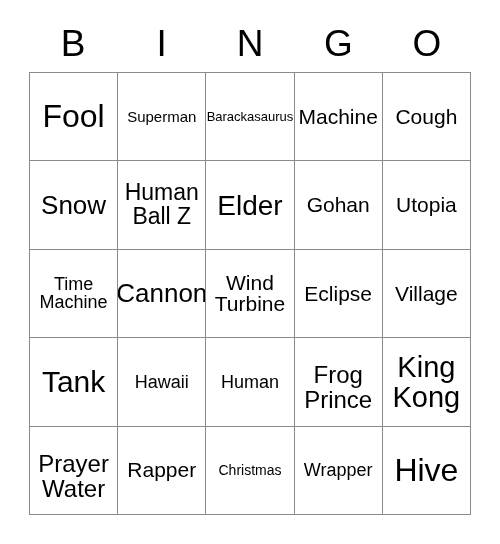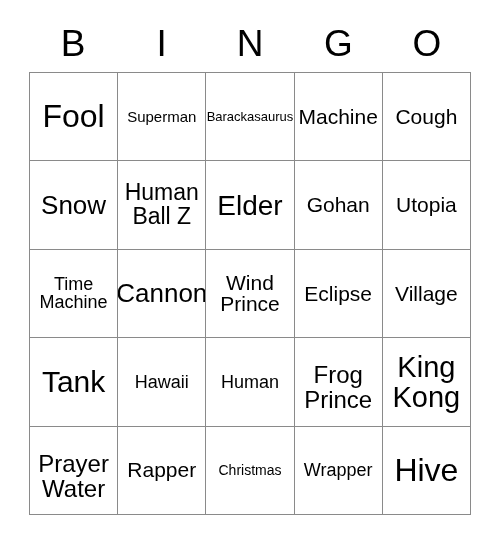--- a/index.html
+++ b/index.html
@@ -137,21 +137,21 @@
 
     <div class="cell fs-m">
         <span class="cell-text">Time
 Machine</span>
       </div>
     <div class="cell fs-xxl">
         <span class="cell-text">Cannon</span>
       </div>
     <div class="cell fs-ml">
         <span class="cell-text">Wind
-Prince</span>
+Turbine</span>
       </div>
     <div class="cell fs-ml">
         <span class="cell-text">Eclipse</span>
       </div>
     <div class="cell fs-ml">
         <span class="cell-text">Village</span>
       </div>
 
     <div class="cell fs-h3">
         <span class="cell-text">Tank</span>

